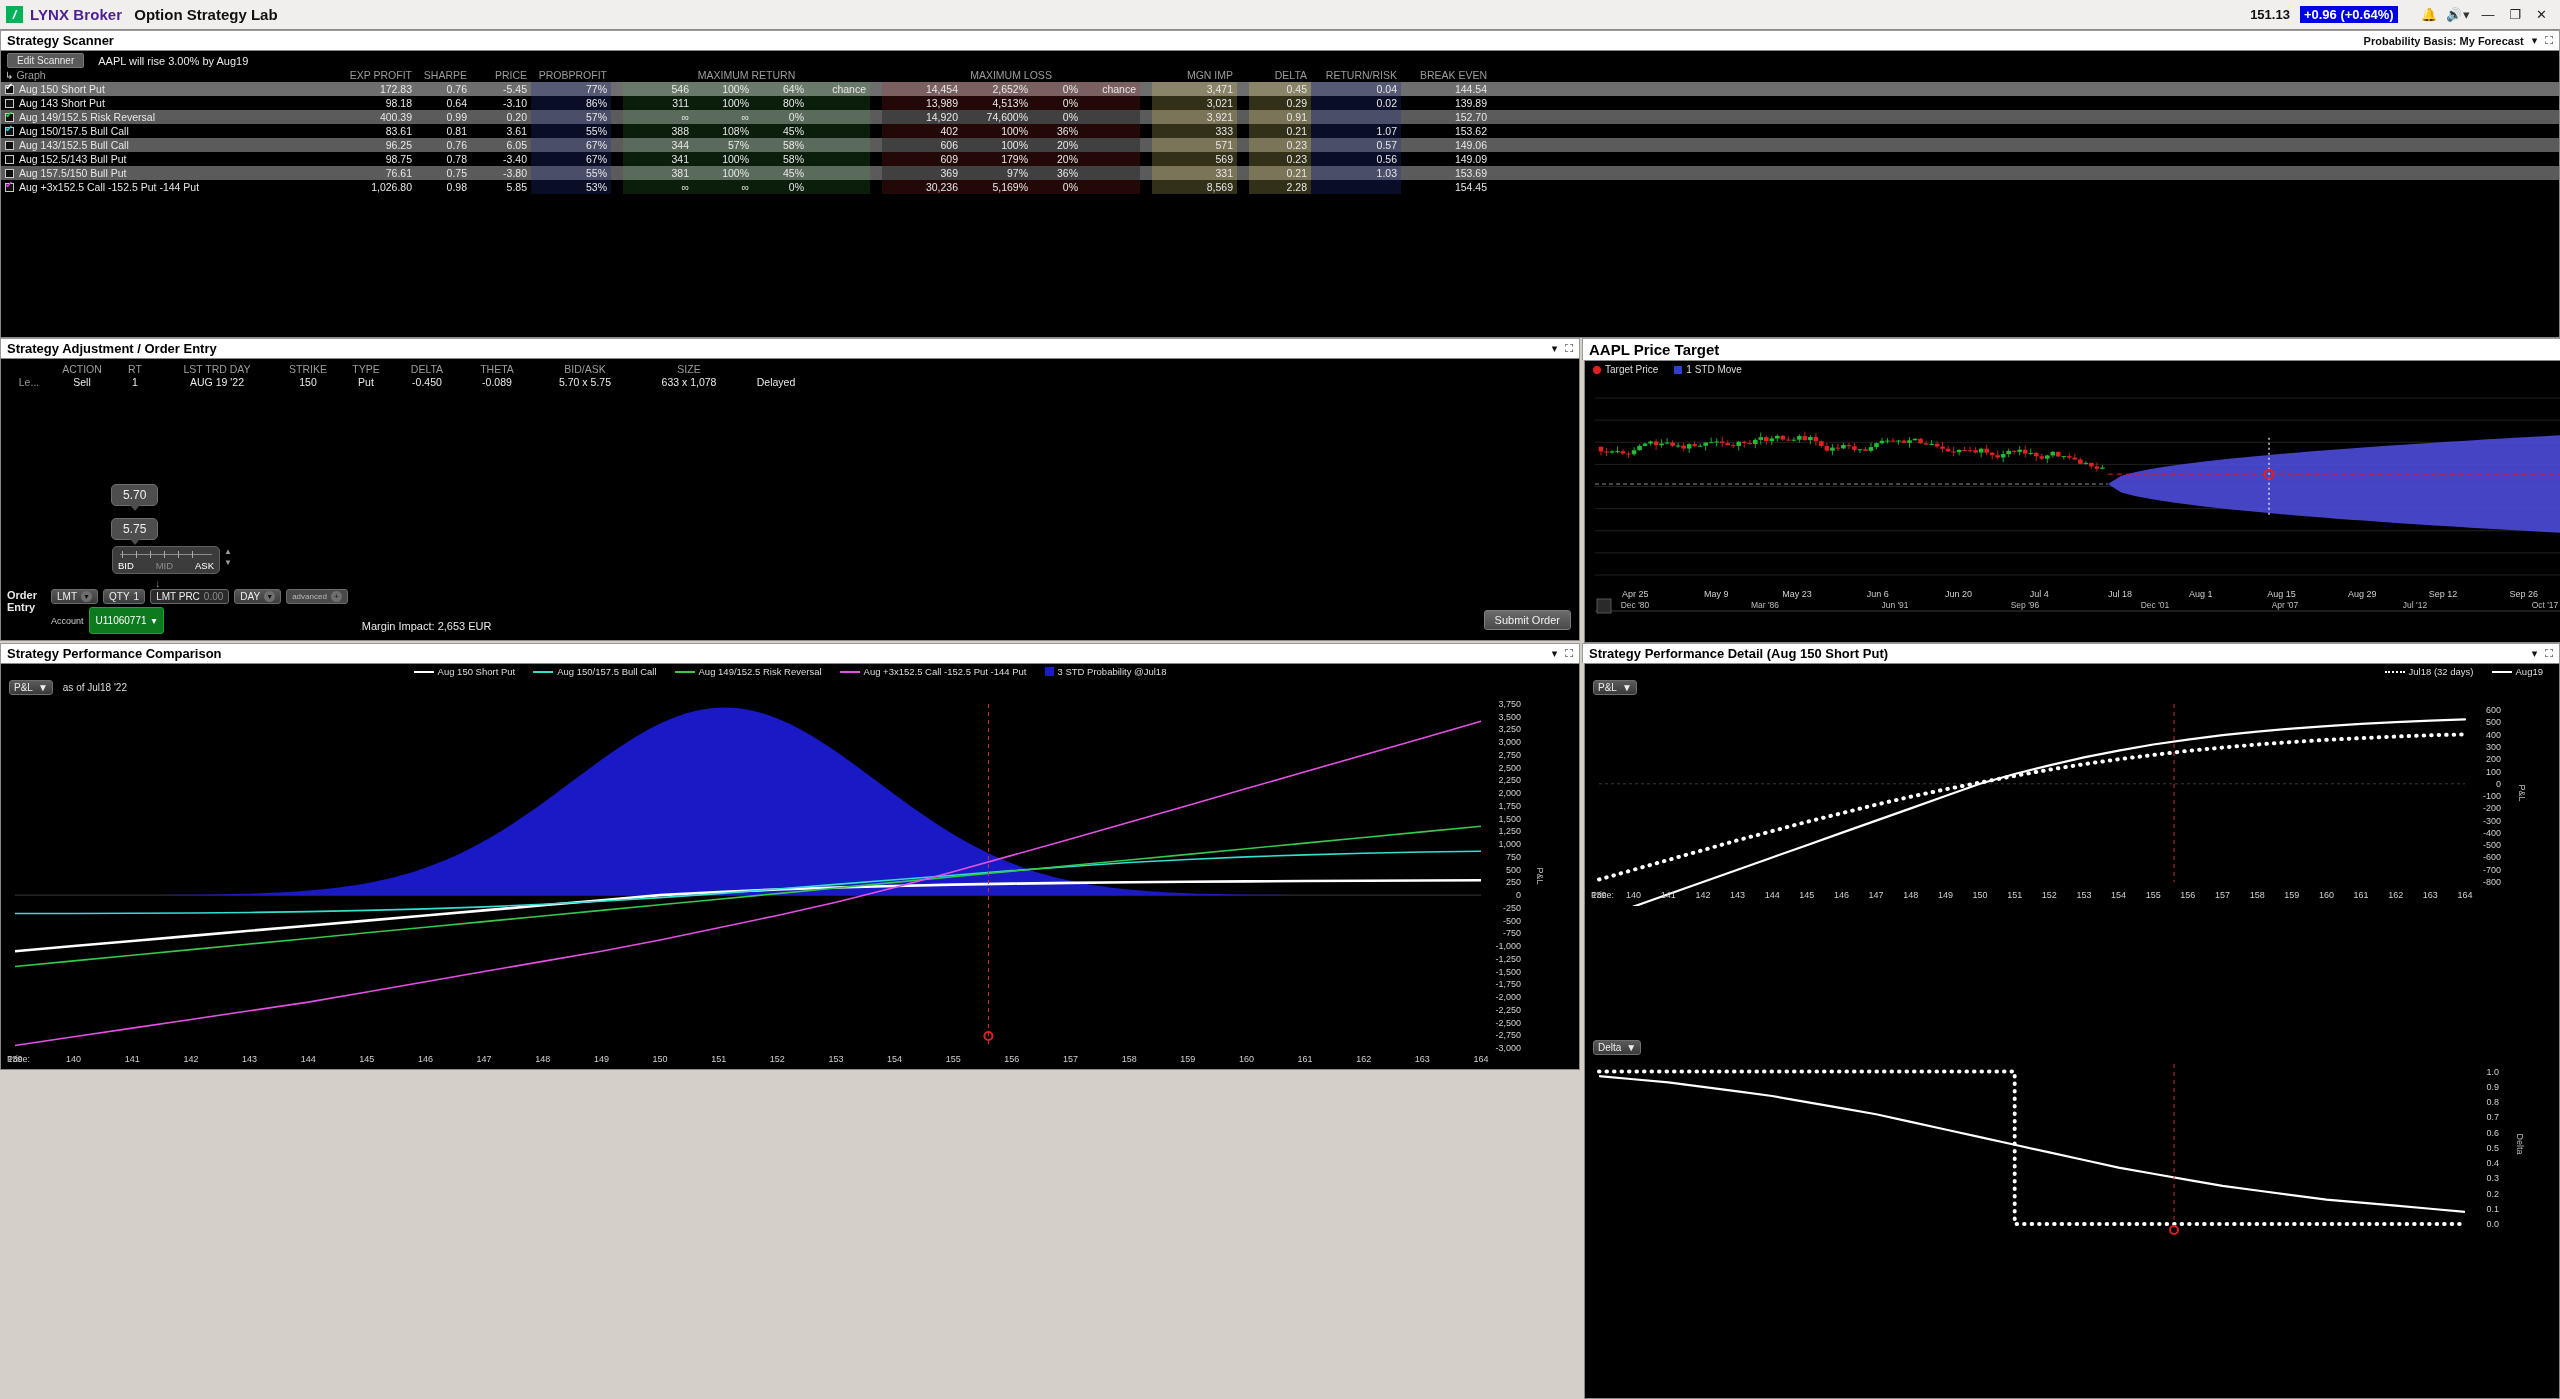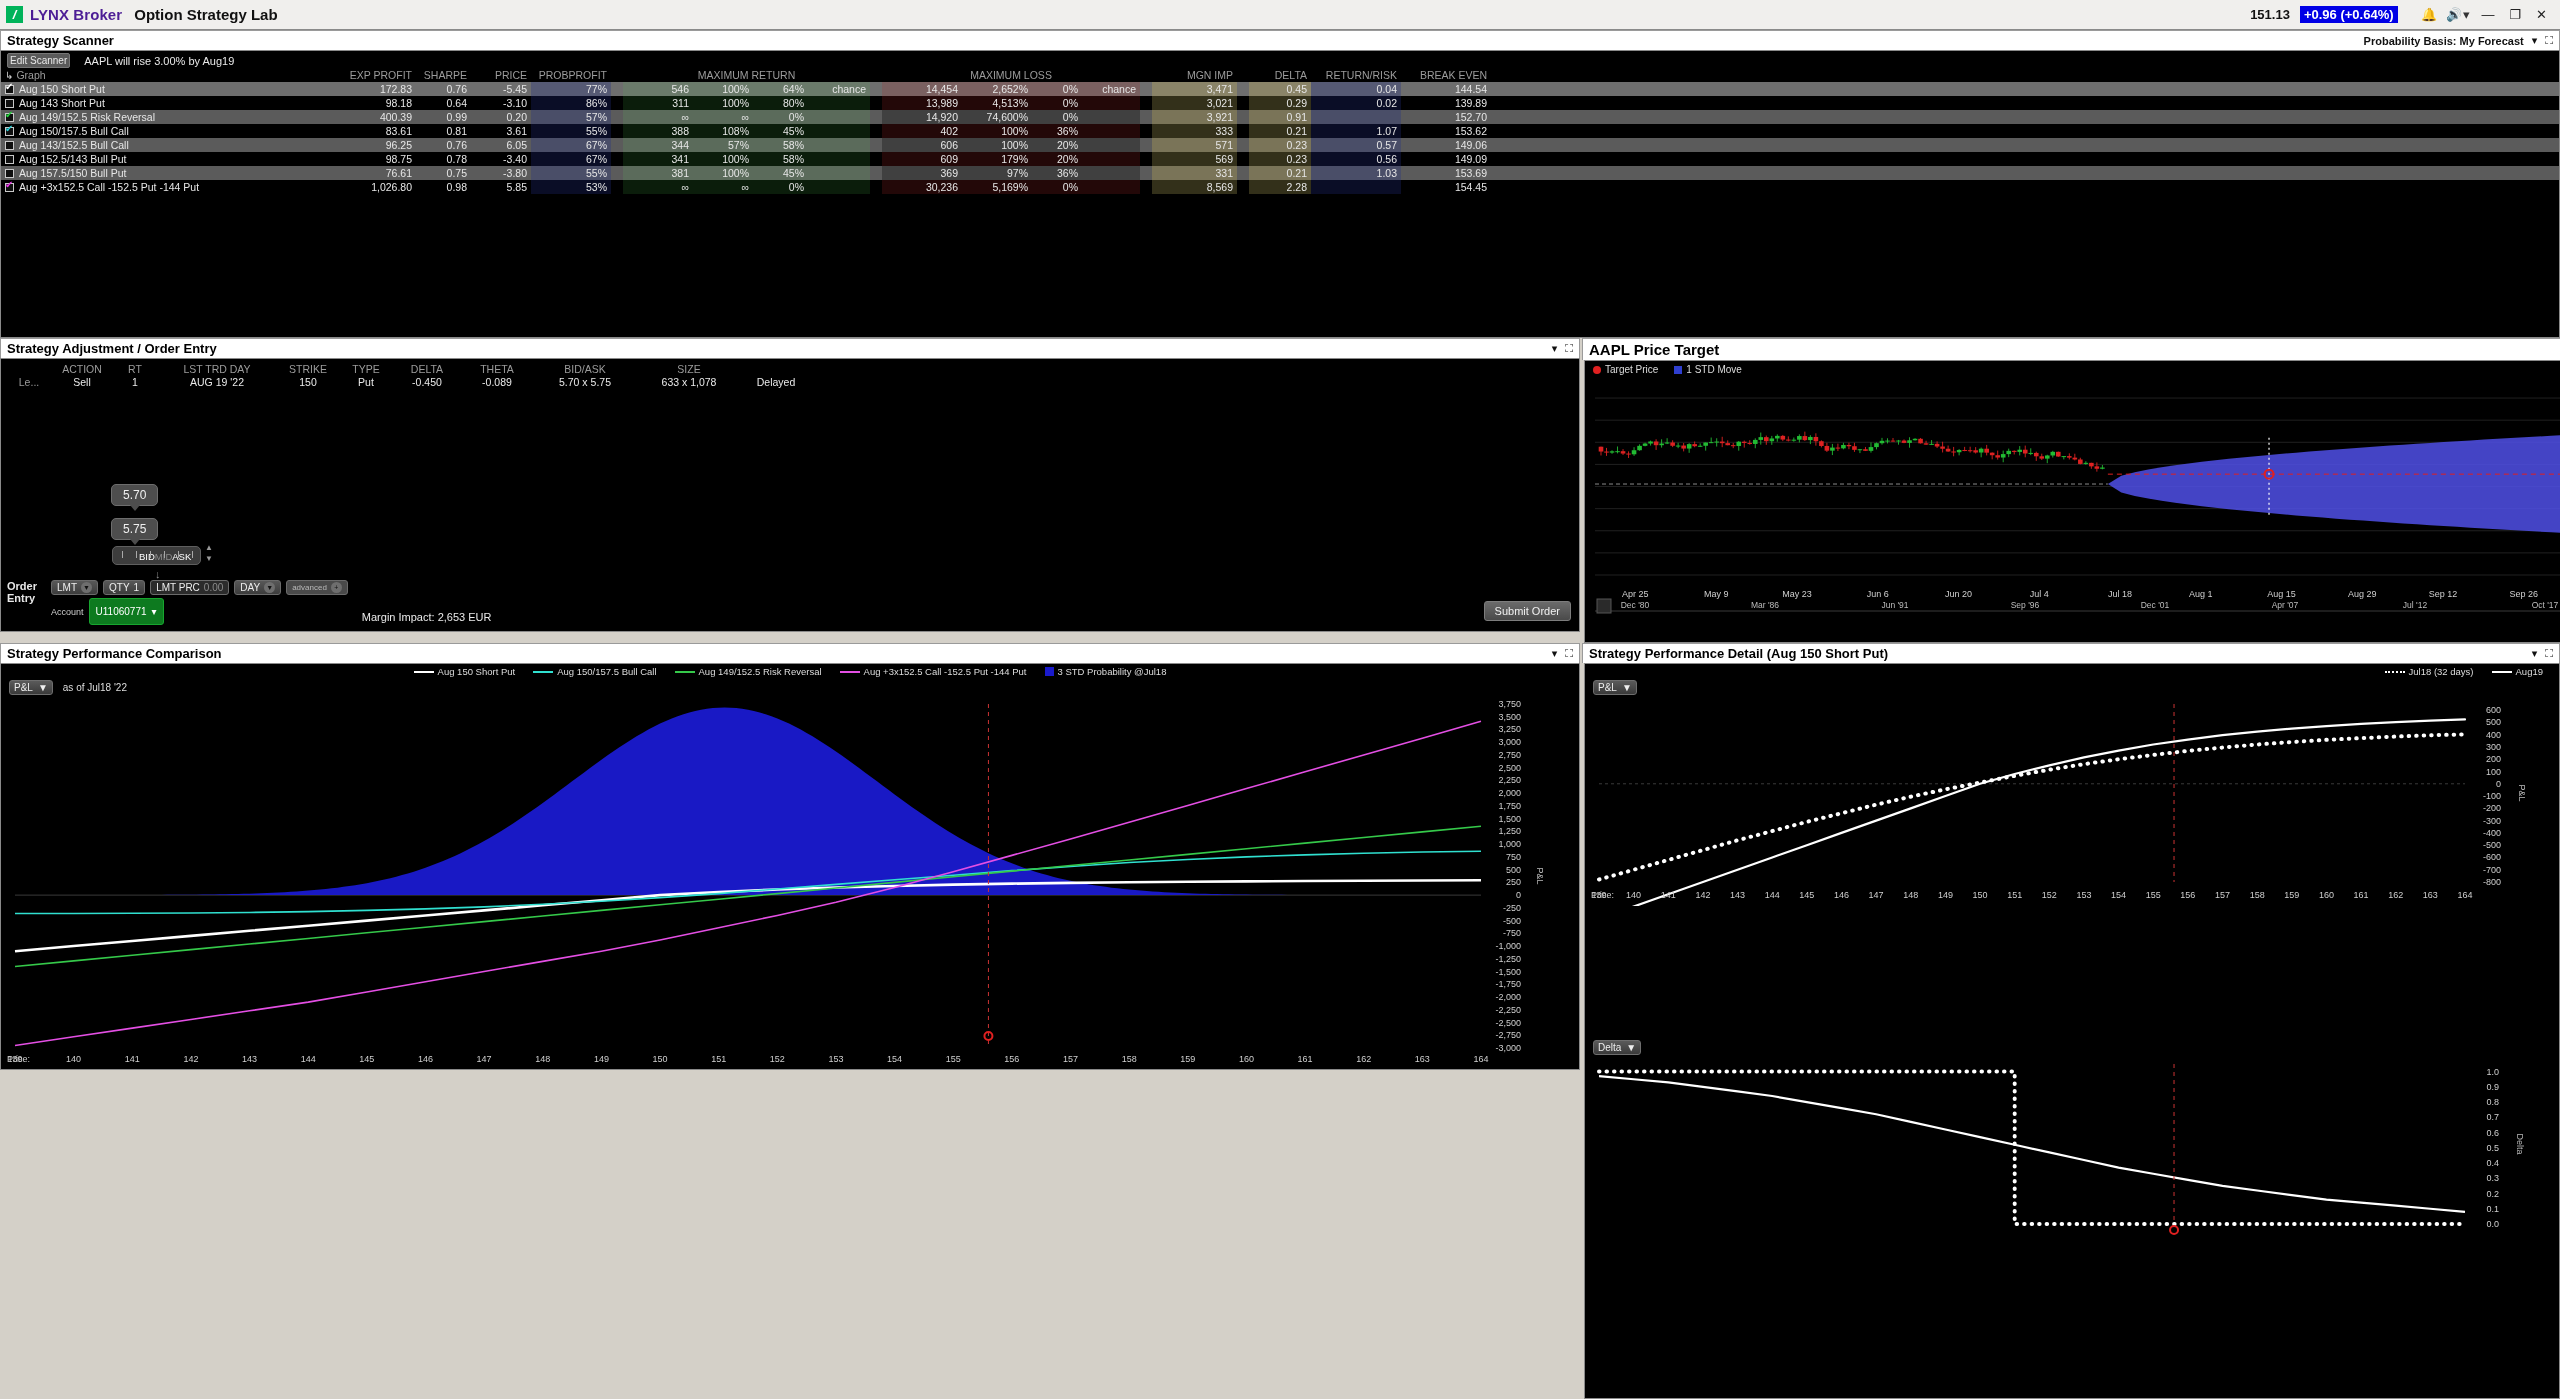--- a/index.html
+++ b/index.html
@@ -27,21 +27,21 @@
     height:20px; display:flex; align-items:center; padding:0 6px; flex:none;}
   .panel-hd .ttl { font-size:13px; font-weight:bold; color:#000; }
   .panel-hd .right { margin-left:auto; display:flex; align-items:center; gap:8px; }
   .panel-hd .sm { font-size:11px; color:#111; }
 
   
   .scanner-wrap { flex:none; height:288px; background:#000; border:1px solid #8a8a8a;
      display:flex; flex-direction:column;}
   .scan-top { display:flex; align-items:center; height:17px; padding:2px 6px 0 6px; }
   .btn-grey { background:#5a5a5a; border:1px solid #777; color:#e8e8e8; font-size:10px;
-     padding:1px 2px; border-radius:2px; }
+     padding:1px 9px; border-radius:2px; }
   .scan-desc { color:#e9e9e9; font-size:11px; margin-left:14px; }
 
   table.scan { width:100%; border-collapse:collapse; table-layout:fixed; }
   table.scan th { color:#9c9c9c; font-size:10.5px; font-weight:normal; padding:1px 4px;
      text-align:right; background:#000; }
   table.scan th.l { text-align:left; }
   table.scan th.c { text-align:center; }
   table.scan td { font-size:10.5px; color:#e6e6e6; padding:1px 4px; text-align:right;
      white-space:nowrap; overflow:hidden; }
   table.scan td.l { text-align:left; }
@@ -81,22 +81,22 @@
      font-size:10.5px; color:#e9e9e9; padding:1px 6px 0 6px; }
   .ord-row div { text-align:center; }
   .ord-row .dim { color:#9a9a9a; }
 
   .price-ctrl { display:flex; flex-direction:column; align-items:flex-start; margin:96px 0 0 110px; }
   .bubbles { display:flex; gap:12px;flex-direction:column; }
   .bubble { background:#4d4d4d; border:1px solid #6d6d6d; border-radius:5px;
     color:#efefef; font-size:12px; padding:3px 11px; position:relative; }
   .bubble::after { content:""; position:absolute; bottom:-6px; left:50%; margin-left:-5px;
     border-left:5px solid transparent; border-right:5px solid transparent; border-top:6px solid #4d4d4d; }
-  .slider-box { margin-top:6px; margin-left:1px; width:89px; background:#3c3c3c;
-    border:1px solid #5f5f5f; border-radius:5px; padding:3px 5px 2px 5px; display:flex; flex-direction:row;gap:21px; }
+  .slider-box { margin-top:6px; margin-left:1px; width:108px; background:#3c3c3c;
+    border:1px solid #5f5f5f; border-radius:5px; padding:3px 5px 2px 5px; display:flex; flex-direction:column; }
   .slider-line { position:relative; height:9px; }
   .slider-line .track { position:absolute; top:4px; left:2px; right:2px; height:1px; background:#8d8d8d; }
   .slider-line .tick { position:absolute; top:1px; width:1px; height:7px; background:#a9a9a9; }
   .bma { display:flex; justify-content:space-between; font-size:9.5px; margin-top:1px; }
   .bma .on { color:#fff; } .bma .off { color:#8b8b8b; }
   .spin { margin-left:4px; display:flex; flex-direction:column; justify-content:center; gap:2px; color:#9a9a9a; font-size:8px;}
   .downarrow { color:#8d8d8d; font-size:11px; margin:3px 0 0 44px; }
 
   .orderentry-bar { margin-top:auto; padding:0 0 6px 6px; display:flex; align-items:flex-start; }
   .oe-label { font-size:11px; color:#e8e8e8; font-weight:bold; line-height:12px; width:40px; }

